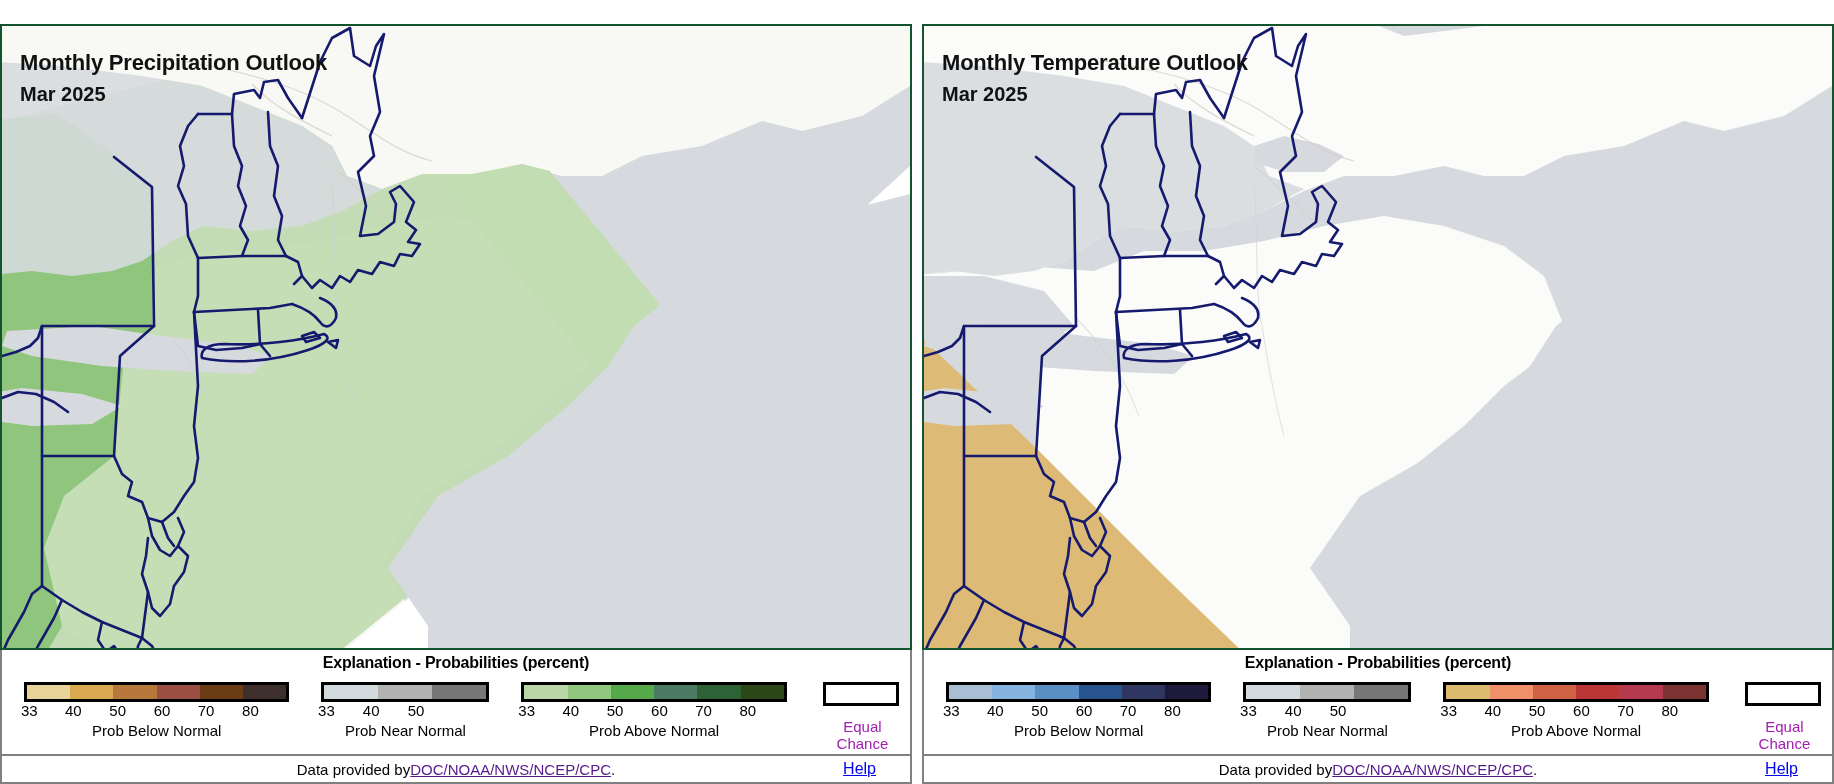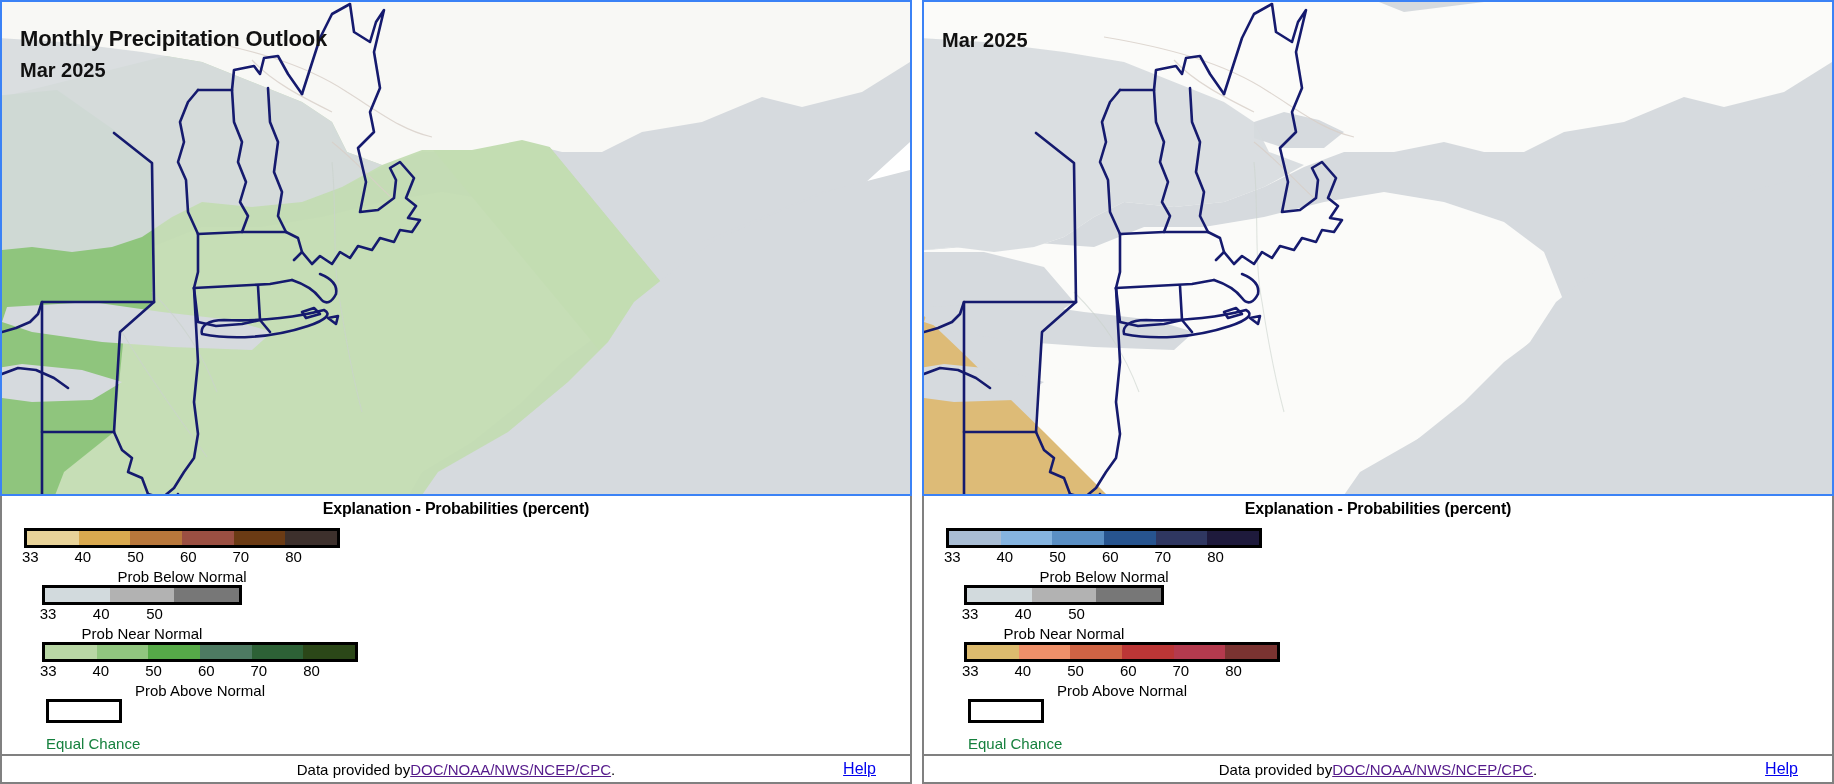--- a/index.html
+++ b/index.html
@@ -1,39 +1,39 @@
 <!DOCTYPE html>
 <html><head>
 <meta charset="utf-8">
 <style>
   html,body{margin:0;padding:0;background:#ffffff;}
   body{width:1834px;height:784px;font-family:"Liberation Sans",sans-serif;overflow:hidden;}
   .wrap{display:flex;width:1834px;height:784px;gap:10px;}
   .panel{position:relative;width:912px;height:784px;display:flex;flex-direction:column;}
-  .mapbox{position:relative;width:912px;height:660px;border:2px solid #3b82f6;box-sizing:border-box;overflow:hidden;background:#d6dade;}
+  .mapbox{position:relative;width:912px;height:660px;border:2px solid #14532d;box-sizing:border-box;overflow:hidden;background:#d6dade;margin-top:24px;}
   .mapsvg{position:absolute;left:0;top:0;width:908px;height:656px;}
   .titlebox{position:absolute;left:18px;top:22px;z-index:40;pointer-events:none;}
   .t1{font-size:22px;font-weight:bold;color:#111;letter-spacing:-.2px;line-height:1.35;}
   .t2{font-size:20px;font-weight:bold;color:#111;line-height:1.45;margin-top:2px;}
 
   .legendbox{width:912px;box-sizing:border-box;border:2px solid #808080;border-top:none;background:#fff;}
   .legtitle{text-align:center;font-size:16px;font-weight:bold;color:#000;padding:4px 0 2px;letter-spacing:-.2px;}
-  .legrow{display:flex;align-items:flex-start;padding:8px 8px 2px 8px;flex-direction:column;}
+  .legrow{display:flex;align-items:flex-start;padding:8px 8px 2px 8px;}
   .group{position:relative;}
   .g-below{width:316px;margin-left:14px;}
   .g-near{width:200px;margin-left:32px;}
   .g-above{width:316px;margin-left:32px;}
   .g-eq{width:auto;margin-left:36px;}
   .bar{height:20px;border:3px solid #000;box-sizing:border-box;display:flex;}
   .bar span{flex:1;display:block;}
   .ticks{position:relative;height:19px;}
   .ticks b{position:absolute;top:0;font-size:15px;font-weight:normal;color:#000;transform:translateX(-50%);font-family:"Liberation Sans",sans-serif;}
   .caption{text-align:center;font-size:15px;color:#000;padding-top:1px;}
   .eqbox{width:76px;height:24px;border:3px solid #000;background:#fff;box-sizing:border-box;}
-  .eqcap{font-size:15px;color:#15803d;padding-top:12px;}
+  .eqcap{font-size:15px;color:#a21caf;text-align:center;padding-top:12px;}
   .credit{border-top:2px solid #808080;display:flex;align-items:center;justify-content:center;position:relative;height:26px;font-size:15px;color:#000;}
   .credit a{color:#551a8b;}
   .helplink{position:absolute;right:34px;font-size:16px;}
   .helplink a{color:#0000ee;}
 </style>
 </head>
 <body>
 
 <div class="wrap">
 
@@ -246,20 +246,21 @@
           <a href="#">DOC/NOAA/NWS/NCEP/CPC</a>
           <span>.</span>
         <span class="helplink"><a href="#">Help</a></span>
       </div>
     </div>
   </div>
 
   <div class="panel">
     <div class="mapbox">
       <div class="titlebox">
+        <div class="t1">Monthly Temperature Outlook</div>
         <div class="t2">Mar 2025</div>
       </div>
 
       <svg class="mapsvg" viewBox="0 0 908 656" preserveAspectRatio="none">
         <defs>
             <clipPath id="clipR">
               <rect x="0" y="0" width="908" height="656"></rect>
             </clipPath>
           </defs>
         <g clip-path="url(#clipR)">

